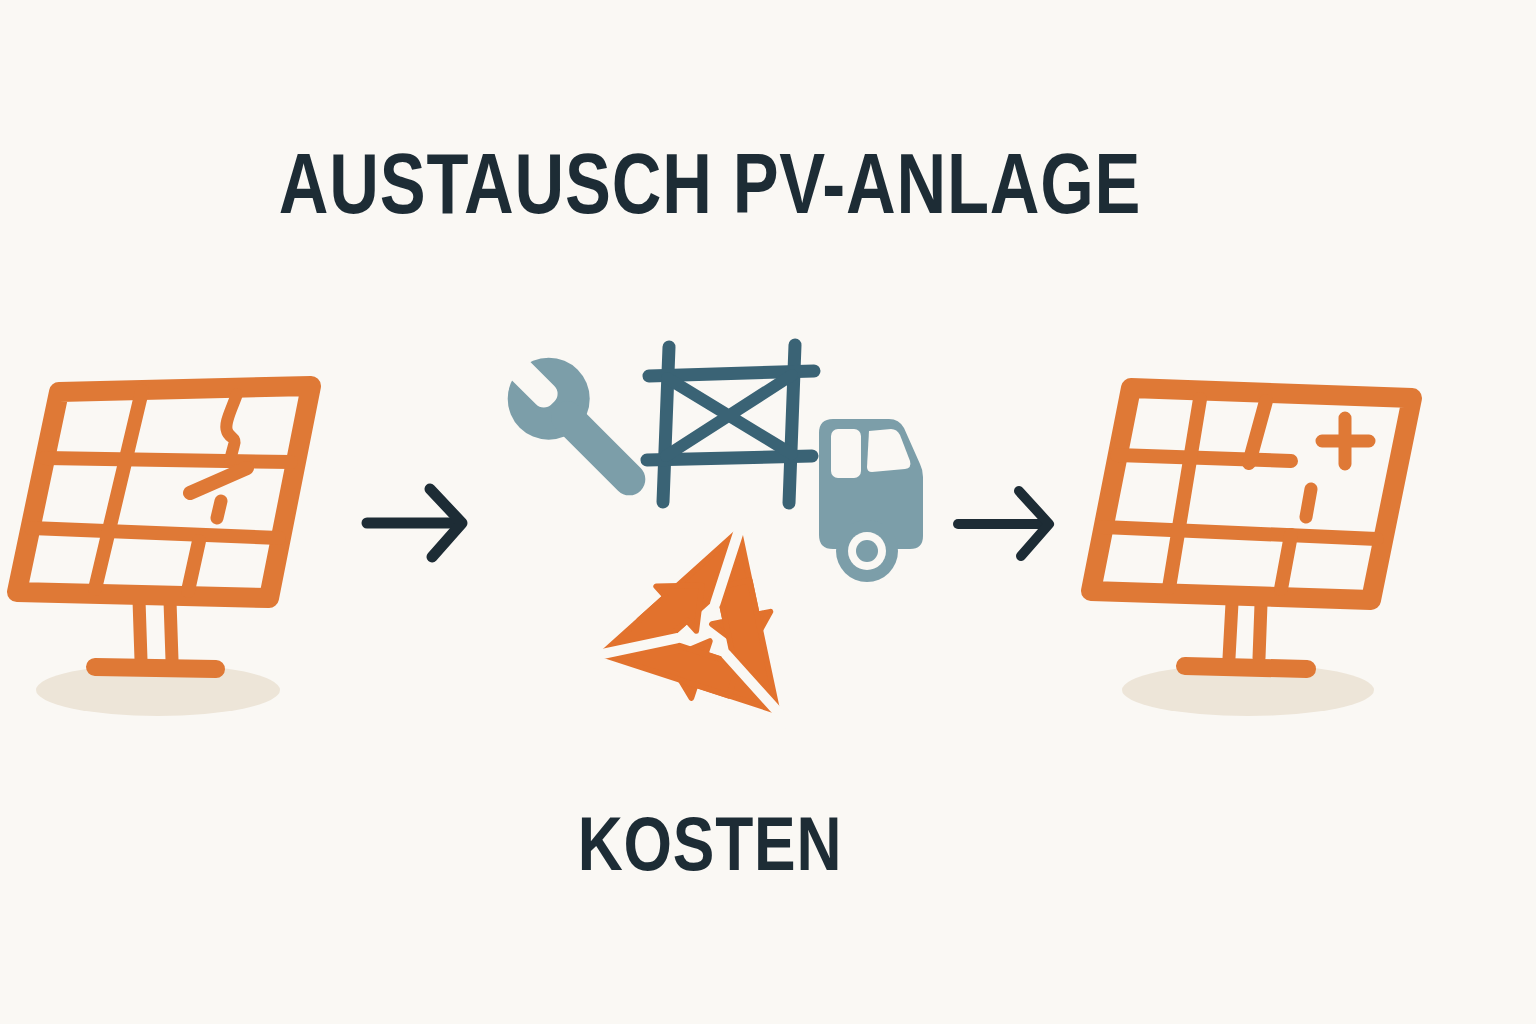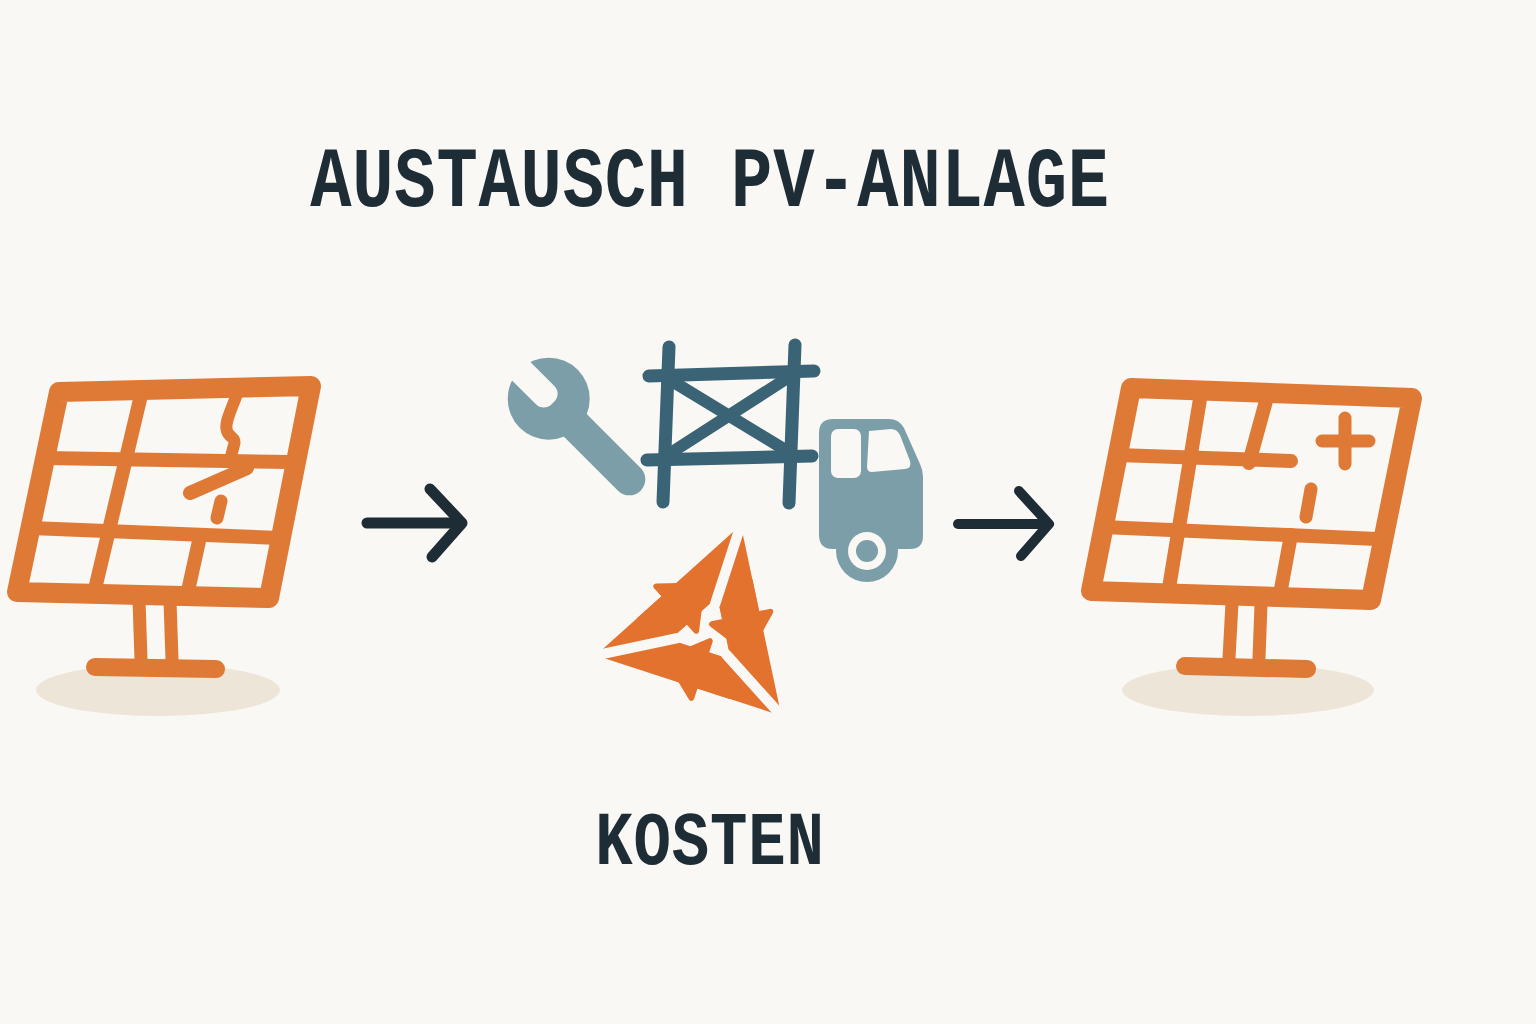--- a/index.html
+++ b/index.html
@@ -11,21 +11,20 @@
     --teal:#3A6375;
     --shadow:#EDE5D8;
   }
   html,body{margin:0;padding:0;}
   body{background:var(--background);font-family:"Liberation Sans",sans-serif;}
   .canvas{
     position:relative;
     width:1500px;height:1024px;
     background:var(--background);
     overflow:hidden;
-    font-family:Liberation Mono, monospace;
   }
   .scene{position:absolute;left:0;top:0;}
   .title{
     position:absolute;left:0;top:140px;width:1420px;
     text-align:center;
     font-weight:bold;font-size:86px;line-height:86px;
     letter-spacing:1px;
     color:var(--ink);
     transform:scaleX(0.80);
     transform-origin:710px 50%;

